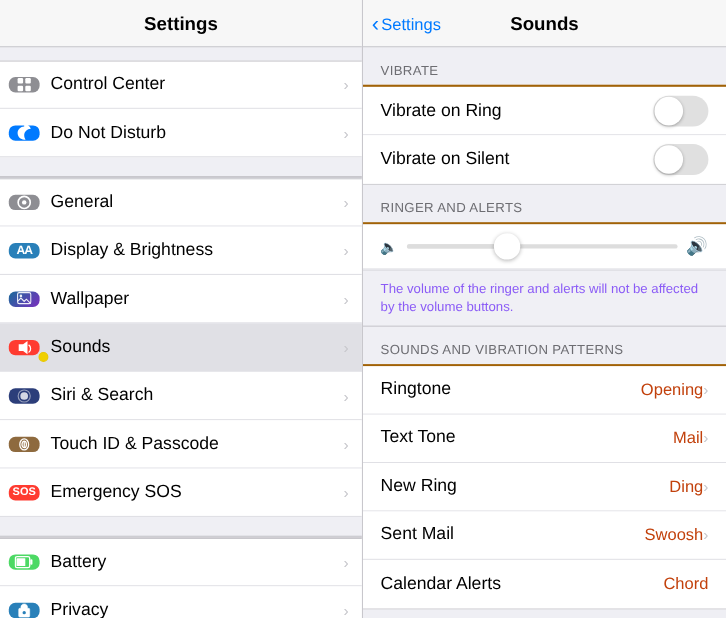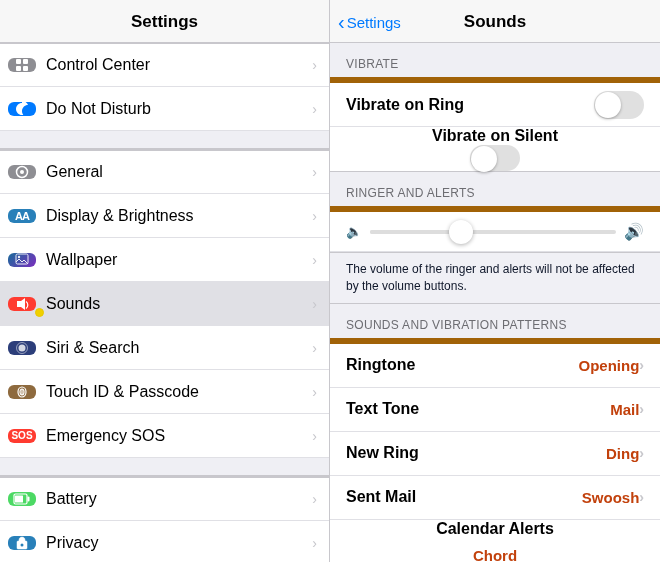--- a/index.html
+++ b/index.html
@@ -25,21 +25,21 @@
       background: #f7f7f7;
       border-bottom: 1px solid #c8c7cc;
       text-align: center;
       padding: 12px 0 10px;
       font-size: 17px;
       font-weight: 600;
       color: #000;
     }
 
     .settings-group {
-      margin-top: 0;
+      margin-top: 12px;
     }
 
     .settings-group.with-divider {
       margin-top: 0;
       border-top: 1px solid #c8c7cc;
     }
 
     .settings-item {
       display: flex;
       align-items: center;
@@ -140,38 +140,36 @@
       font-size: 12px;
       color: #6d6d72;
       font-weight: 400;
       padding: 14px 16px 6px;
       text-transform: uppercase;
       letter-spacing: 0.3px;
     }
 
     .right-group {
       background: #fff;
-      border-top: 6px solid #a16207;
+      border-top: 2px solid #a16207;
       border-bottom: 1px solid #c8c7cc;
       margin-bottom: 0;
-      font-weight: bold;
     }
 
     .right-item {
       display: flex;
       align-items: center;
       padding: 0 16px;
       height: 44px;
       border-bottom: 1px solid #e0e0e5;
       background: #fff;
     }
 
     .right-item:last-child {
       border-bottom: none;
-      flex-direction: column;
     }
 
     .right-item-label {
       flex: 1;
       font-size: 16px;
       color: #000;
     }
 
     .toggle {
       width: 50px;
@@ -247,21 +245,21 @@
       position: absolute;
       top: -10px;
       left: 32%;
       cursor: pointer;
     }
 
     .info-box {
       background: #f0f0f5;
       padding: 8px 16px;
       font-size: 12px;
-      color: #0f172a;
+      color: #8b5cf6;
       line-height: 1.4;
       border-bottom: 1px solid #c8c7cc;
     }
 
     
     .toggle-container {
       position: relative;
     }
 
     .yellow-dot {

